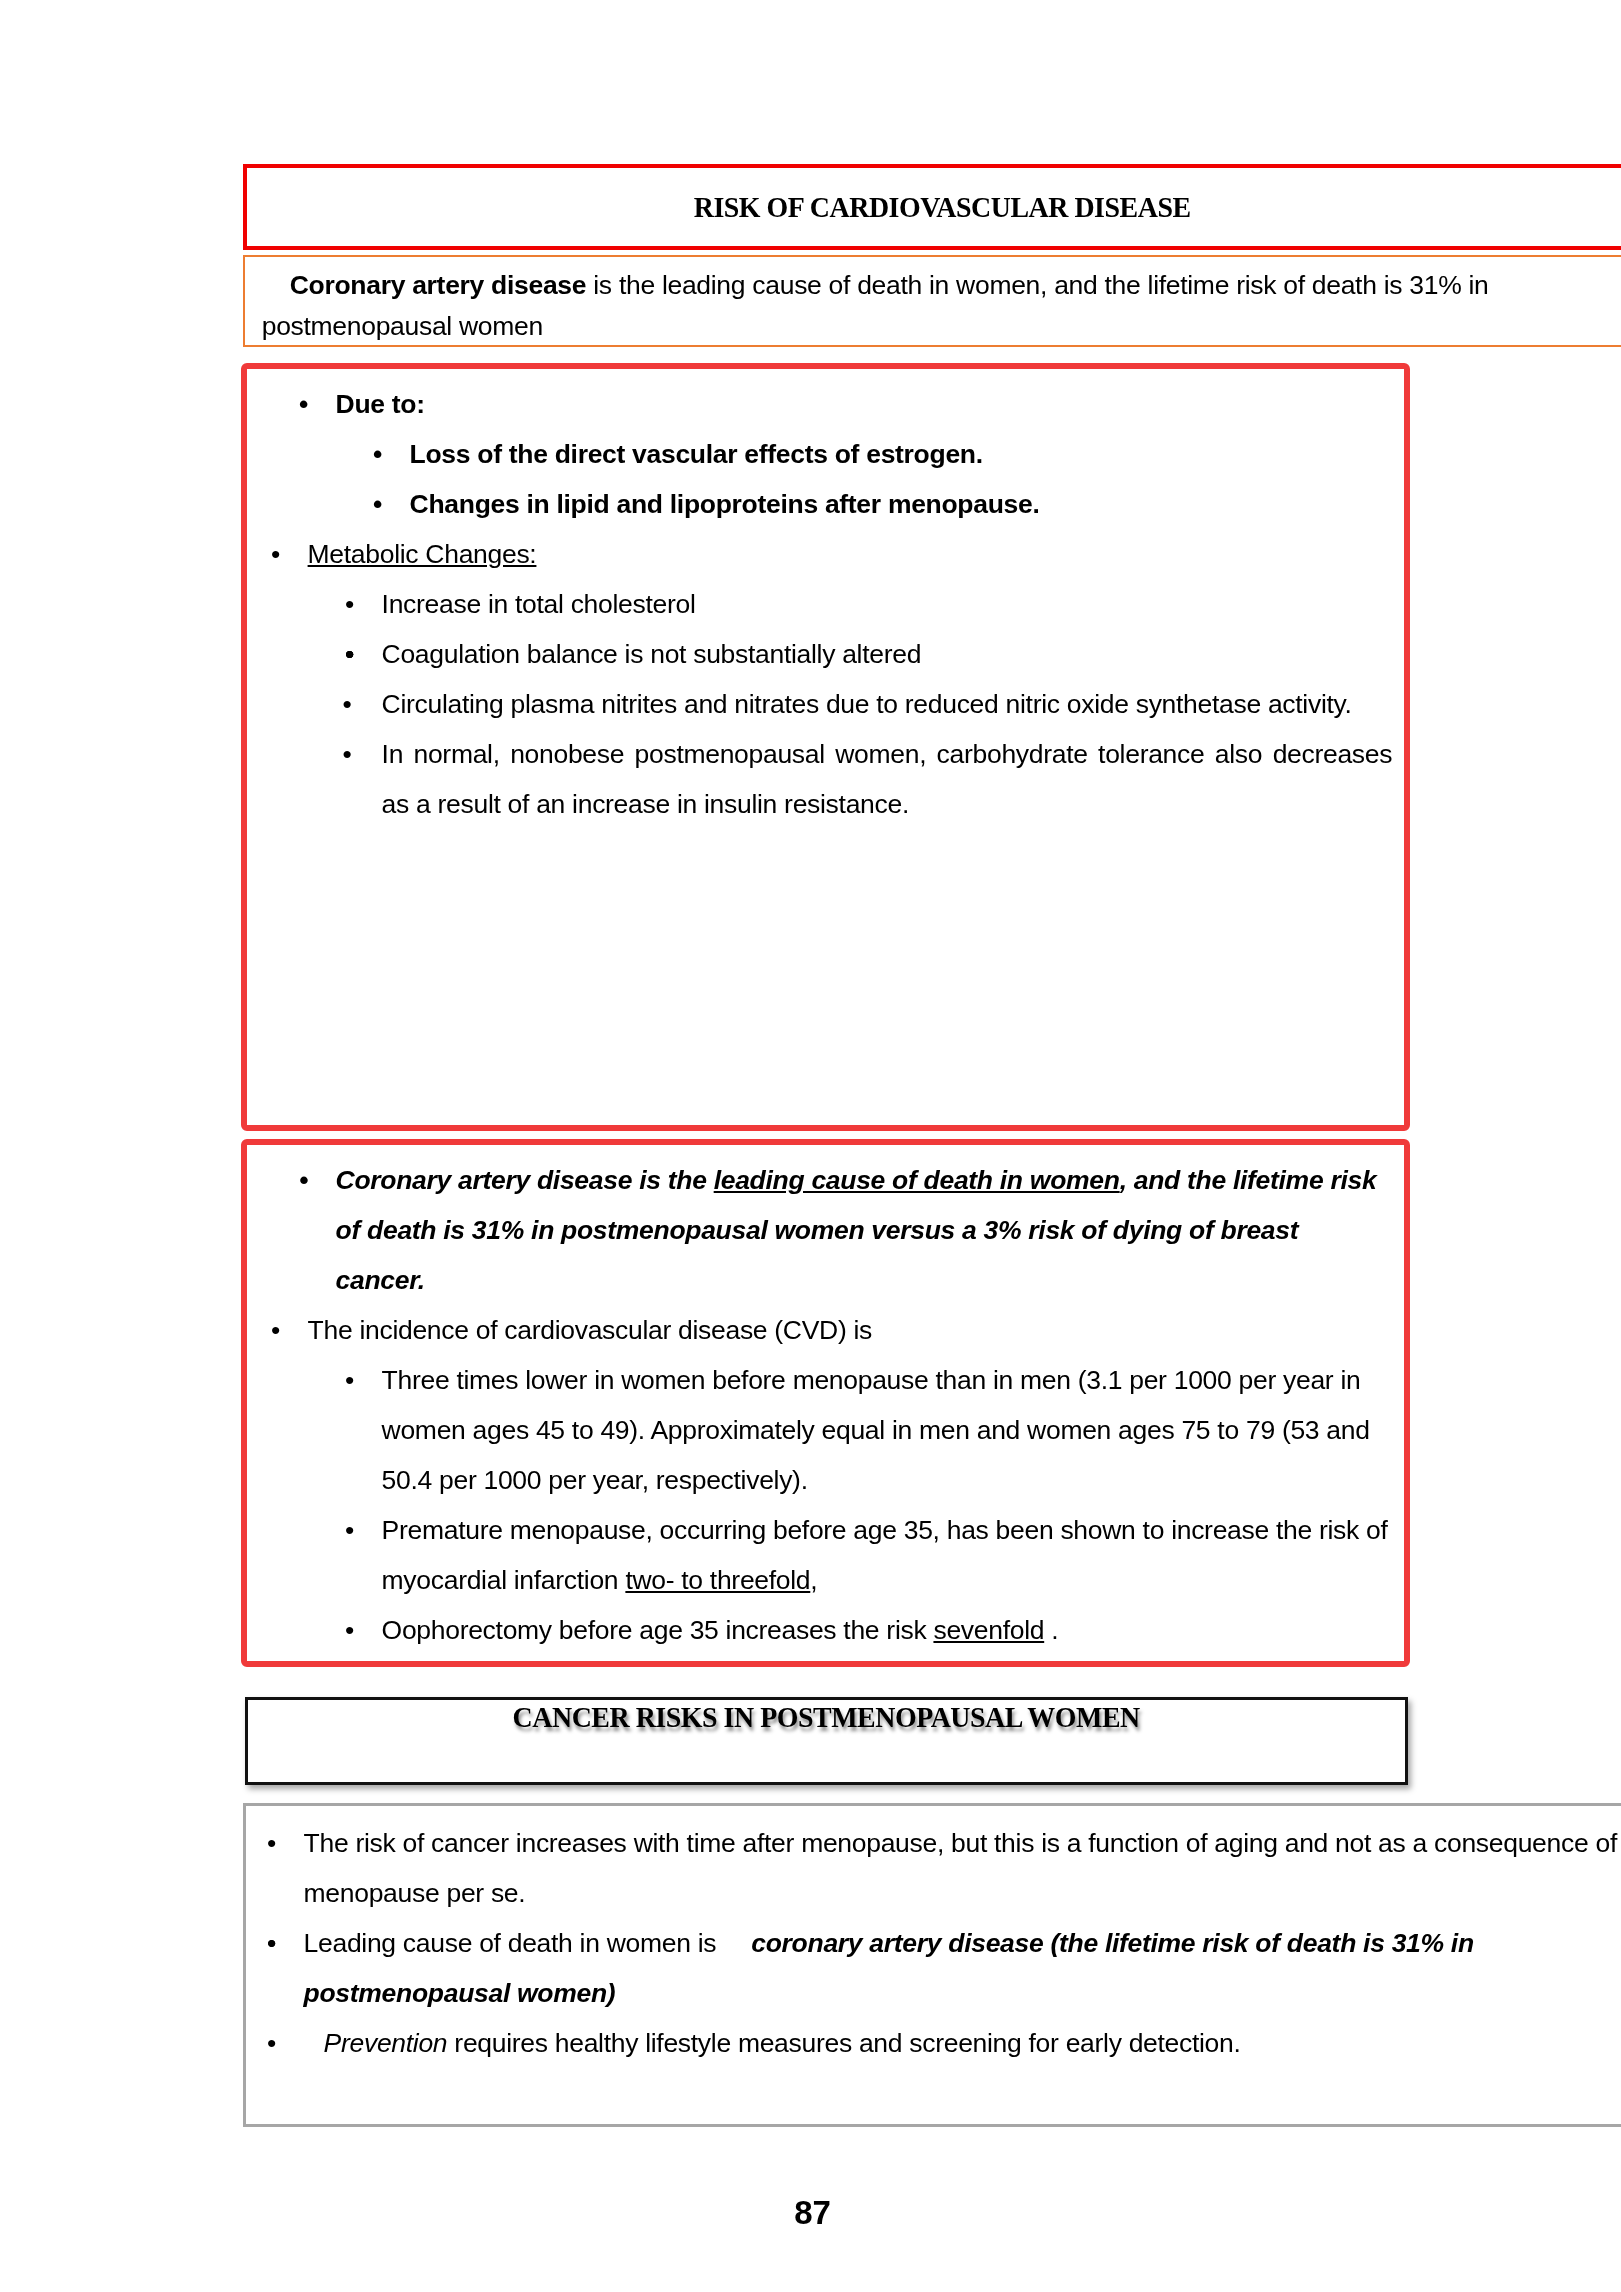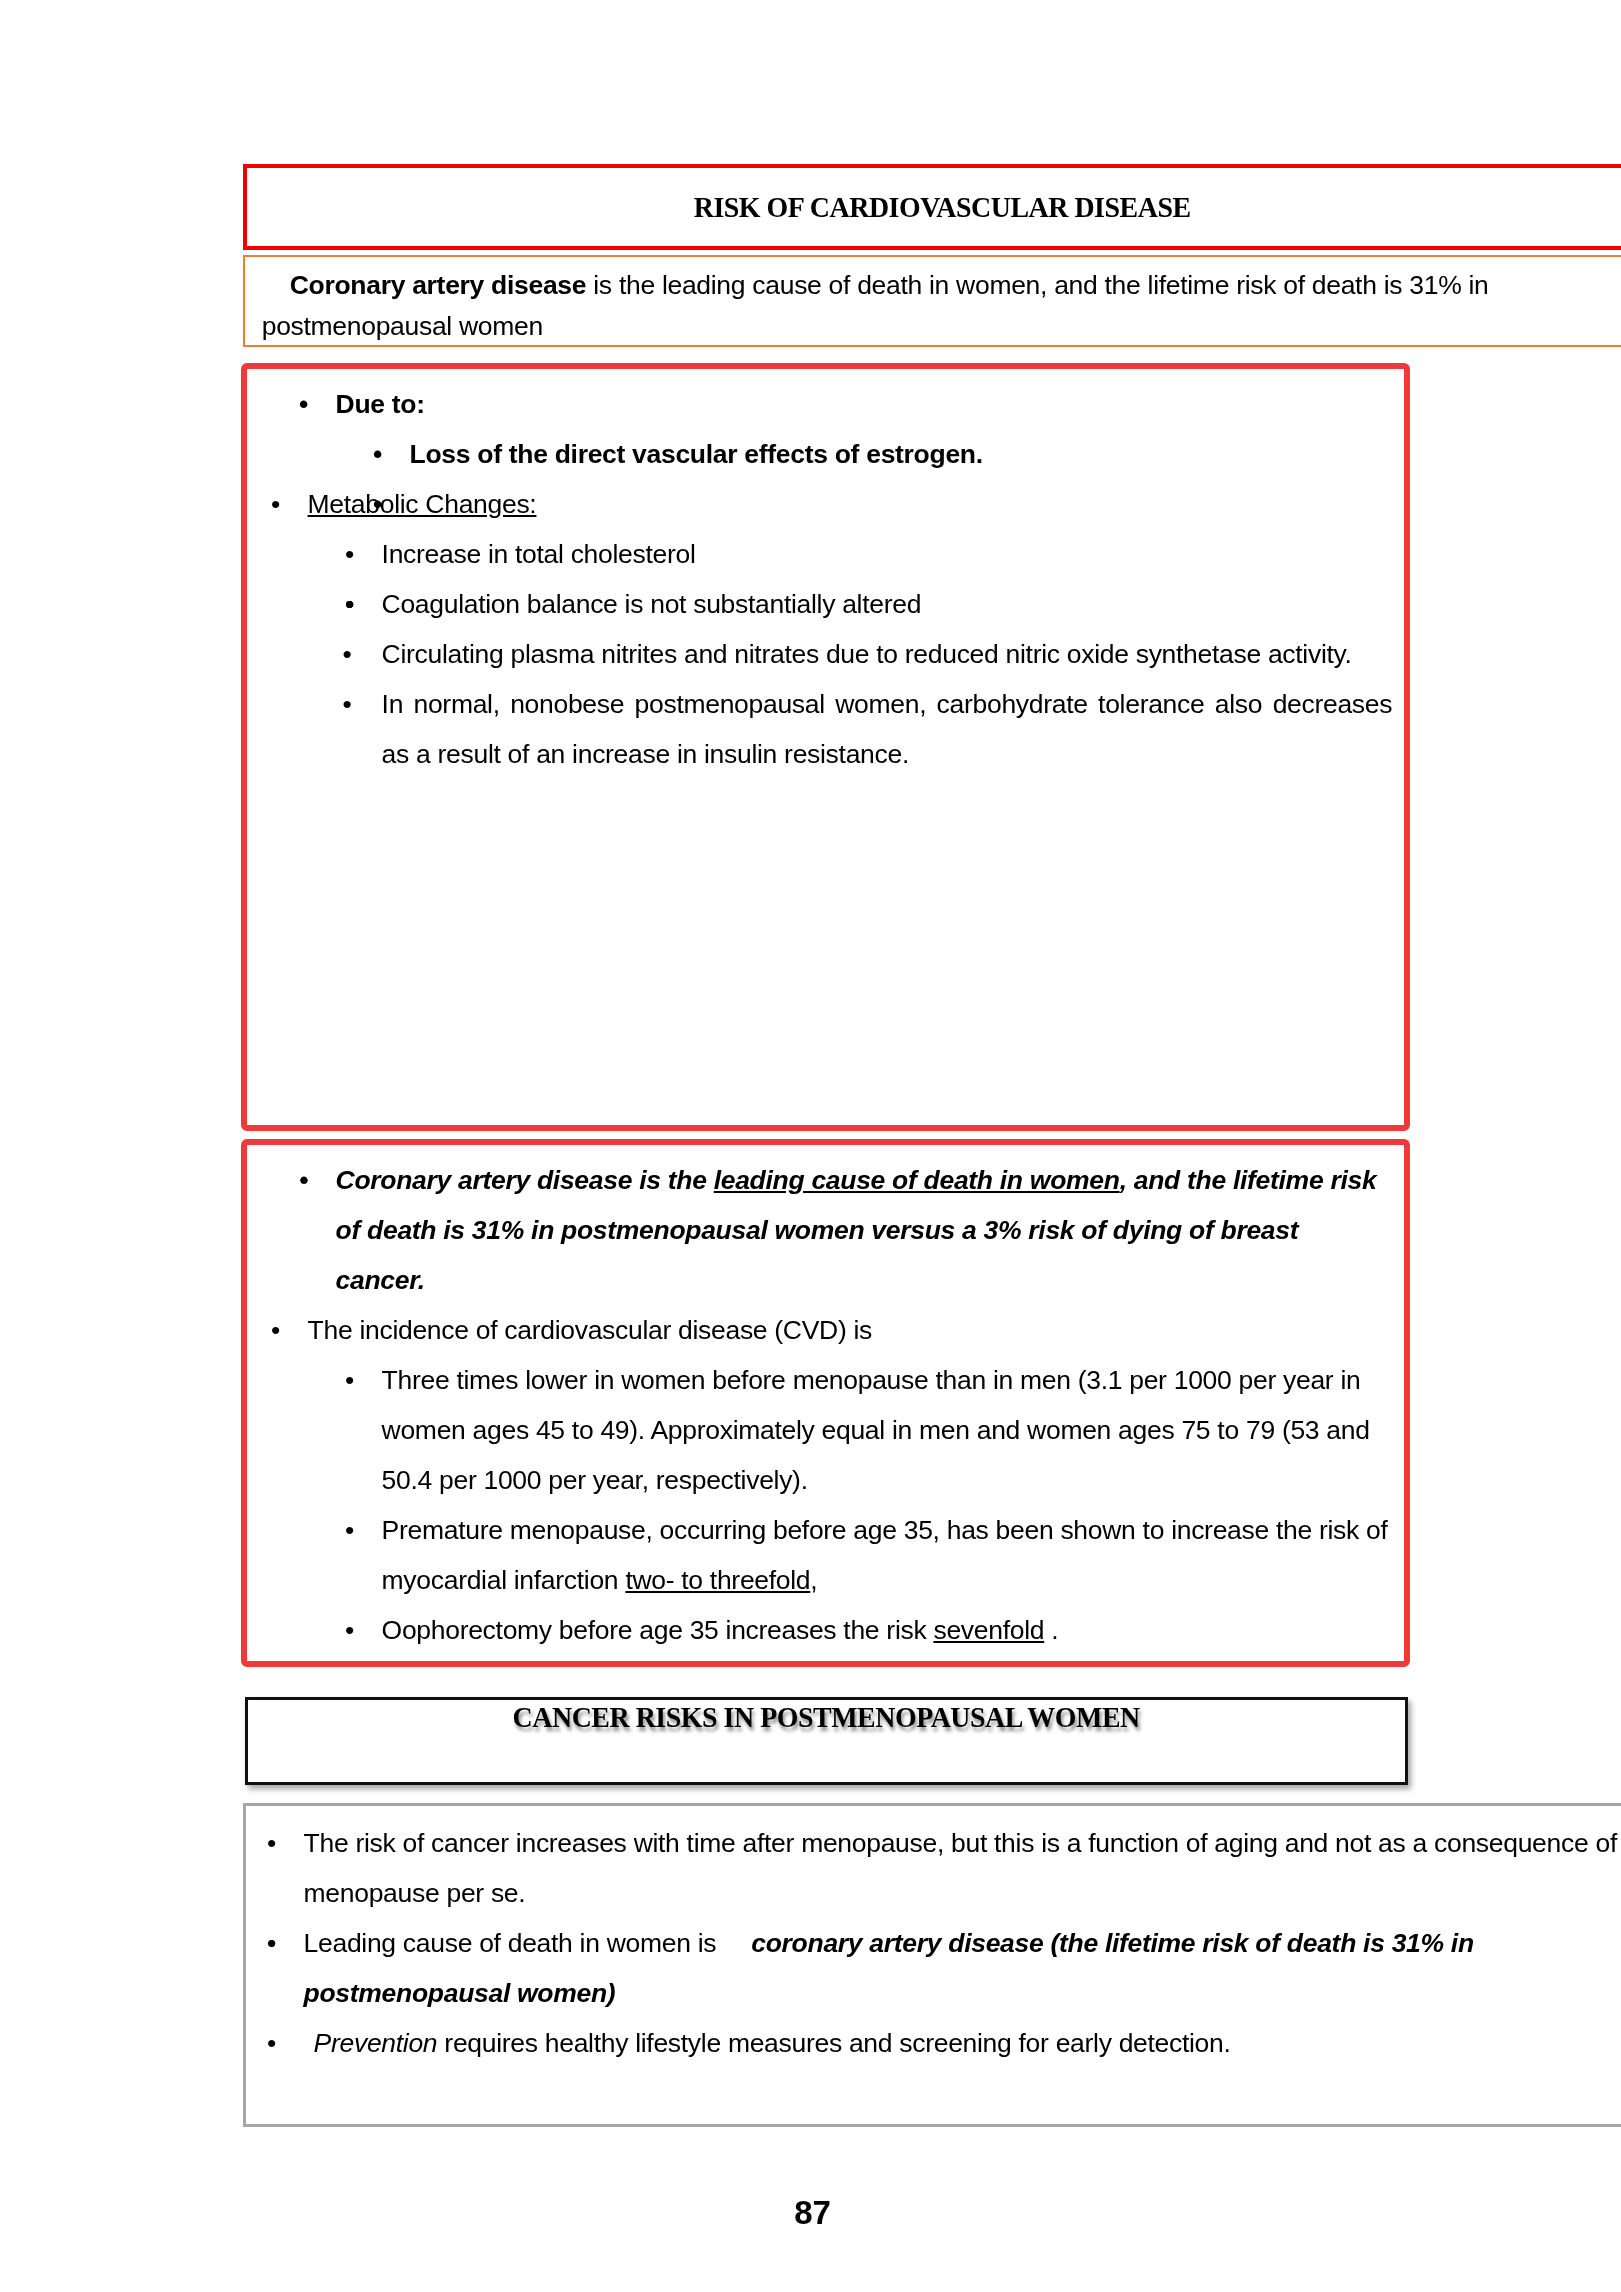--- a/index.html
+++ b/index.html
@@ -51,20 +51,21 @@
     <li class="l1 bold">
       <span class="bullet">•</span>
       <span>Due to:</span>
     </li>
     <li class="l2 bold">
       <span class="bullet">•</span>
       <span>Loss of the direct vascular effects of estrogen.</span>
     </li>
     <li class="l2 bold">
       <span class="bullet">•</span>
+      <span>Changes in lipid and lipoproteins after menopause.</span>
     </li>
     <li class="l1">
       <span class="bullet">•</span>
       <span class="u">Metabolic Changes:</span>
     </li>
     <li class="l2">
       <span class="bullet">•</span>
       <span>Increase in total cholesterol</span>
     </li>
     <li class="l2">
@@ -128,19 +129,19 @@
     </li>
     <li class="l1">
       <span class="bullet">•</span>
     </li>
     <li class="l1">
       <span class="bullet">•</span>
       <span>Leading cause of death in women is </span><span class="bold ital">coronary artery disease (the lifetime risk of death is 31% in postmenopausal women)</span>
     </li>
     <li class="l1">
       <span class="bullet">•</span>
-      <span class="ital" style="margin-left:10px">Prevention</span><span> requires healthy lifestyle measures and screening for early detection.</span>
+      <span class="ital" style="margin-left:20px">Prevention</span><span> requires healthy lifestyle measures and screening for early detection.</span>
     </li>
   </ul>
 </div>
 
 <div class="page-number">87</div>
 
 
 </body></html>

